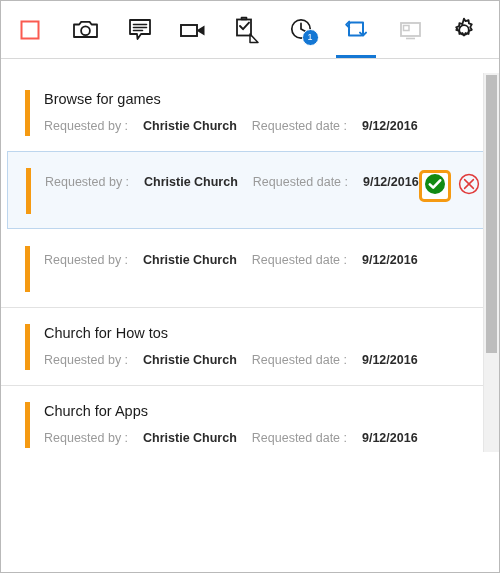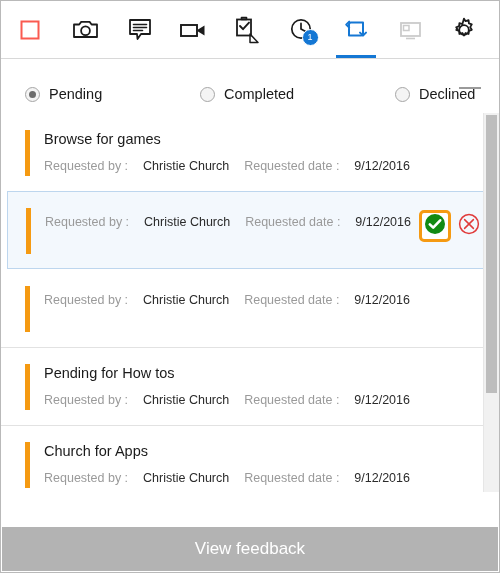--- a/index.html
+++ b/index.html
@@ -195,21 +195,21 @@
   .req-meta {
     margin-left: 19px;
     margin-top: 9px;
     font-size: 12.5px;
     color: #9a9a9a;
     line-height: 16px;
     white-space: nowrap;
   }
   .req-meta .val {
     color: #2b2b2b;
-    font-weight: normal;
+    font-weight: bold;
   }
   .req-meta .gap { display: inline-block; width: 8px; }
 
   
   .row-actions {
     position: absolute;
     right: 10px;
     top: 18px;
     display: flex;
     align-items: center;
@@ -383,34 +383,20 @@
       </div>
     </div>
   </div>
 
   <div class="panel-head">
     <div class="minimize-btn">
       <span></span>
     </div>
   </div>
 
-  <div class="radio-row">
-    <div class="radio-item r1 checked">
-      <span class="radio-mark"></span>
-      <span>Pending</span>
-    </div>
-    <div class="radio-item r2">
-      <span class="radio-mark"></span>
-      <span>Completed</span>
-    </div>
-    <div class="radio-item r3">
-      <span class="radio-mark"></span>
-      <span>Declined</span>
-    </div>
-  </div>
 
   <div class="list-wrap">
     <div class="list">
 
       <div class="req-item no-top-border">
         <span class="bar"></span>
         <div class="req-title">Browse for games</div>
         <div class="req-meta">
           <span>Requested by :</span>
           <span class="gap"></span>
@@ -461,21 +447,21 @@
           <span class="val">Christie Church</span>
           <span class="gap"></span>
           <span>Requested date :</span>
           <span class="gap"></span>
           <span class="val">9/12/2016</span>
         </div>
       </div>
 
       <div class="req-item">
         <span class="bar"></span>
-        <div class="req-title">Pending for How tos</div>
+        <div class="req-title">Church for How tos</div>
         <div class="req-meta">
           <span>Requested by :</span>
           <span class="gap"></span>
           <span class="val">Christie Church</span>
           <span class="gap"></span>
           <span>Requested date :</span>
           <span class="gap"></span>
           <span class="val">9/12/2016</span>
         </div>
       </div>
@@ -494,17 +480,14 @@
         </div>
       </div>
 
     </div>
 
     <div class="scrollbar">
       <div class="scroll-thumb"></div>
     </div>
   </div>
 
-  <div class="footer-btn">
-    <span>View feedback</span>
-  </div>
 
 </div>
 
 </body></html>

